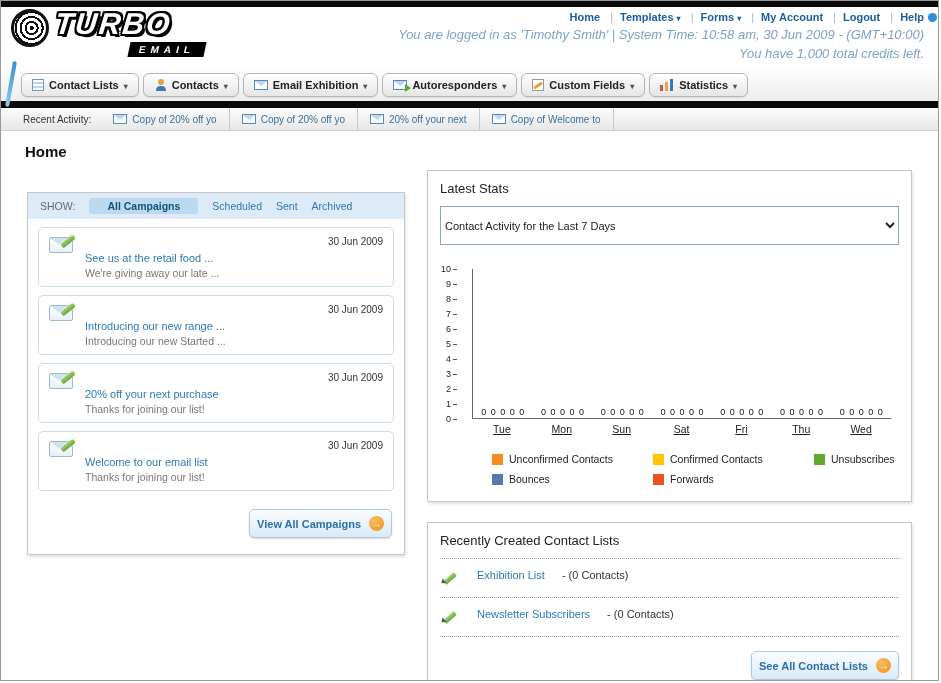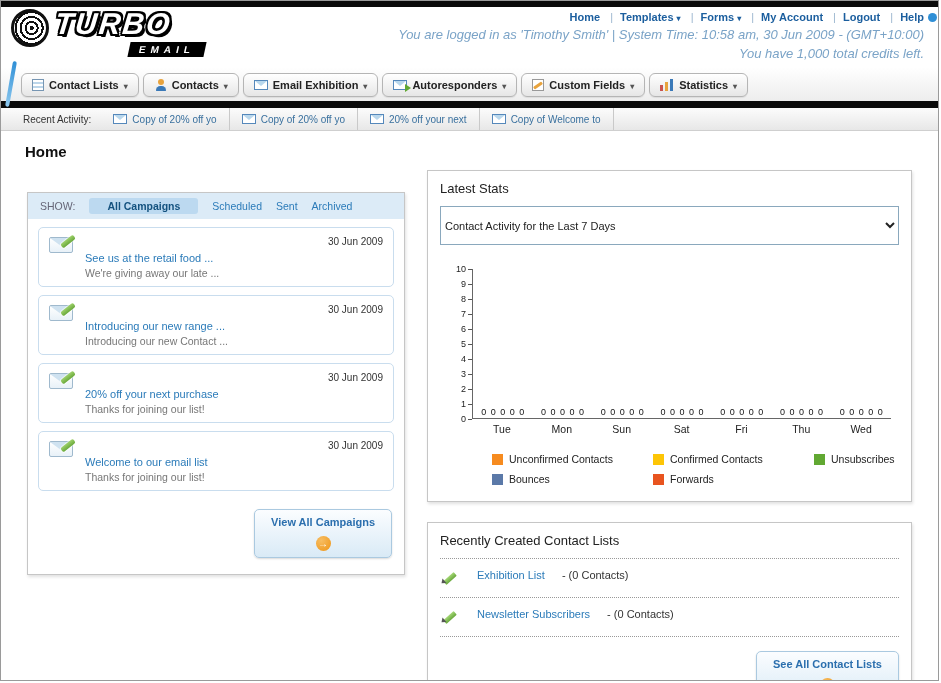--- a/index.html
+++ b/index.html
@@ -67,42 +67,42 @@
   .filterbar { display:flex; align-items:center; gap:14px; background:#dcebf7; padding:5px 12px; font-size:10.5px; }
   .show-label { color:#667; }
   .filter { color:#2b7bb9; cursor:pointer; text-decoration:none; }
   .filter.active { background:#bcd9f0; border-radius:3px; padding:2px 18px; color:#14527f; font-weight:bold; }
   .camp-row { position:relative; margin:8px 10px; padding:24px 88px 7px 46px; border:1px solid #c9ddee; border-radius:5px; min-height:32px; cursor:pointer; }
   .camp-row .ic-campaign { position:absolute; left:10px; top:9px; }
   .camp-title { display:block; font-size:11px; color:#2b7bb9; text-decoration:none; margin-bottom:3px; cursor:pointer; }
   .camp-sub { font-size:10.5px; color:#777; }
   .camp-date { position:absolute; right:10px; top:8px; font-size:10px; color:#333; }
   .panel-actions { display:flex; justify-content:flex-end; padding:10px 12px 8px; }
-  .action-btn { display:inline-flex; align-items:center; gap:8px; padding:6px 16px; cursor:pointer;
+  .action-btn { display:inline-flex; align-items:center; gap:8px; padding:6px 7px; cursor:pointer;
     background:linear-gradient(#fbfdff,#d9eaf6); border:1px solid #aac9e0; border-radius:5px;
-    font-size:11px; font-weight:bold; color:#2b6fae; box-shadow:0 1px 2px rgba(0,0,0,.15);flex-direction:column; }
+    font-size:11px; font-weight:bold; color:#2b6fae; box-shadow:0 1px 2px rgba(0,0,0,.15); }
   .arrow-circle { width:15px; height:15px; border-radius:50%; display:inline-flex; align-items:center; justify-content:center;
     background:radial-gradient(circle at 35% 30%, #f7bd62, #ee9415); }
   .arrow-circle::after { content:"→"; color:#fff; font-size:10px; font-weight:bold; line-height:1; }
 
   
   .stats { padding:10px 12px 16px; }
   .stats .panel-title { padding:0 0 4px; }
   .stats-select { width:100%; margin-top:6px; font-size:11px; height:39px; color:#222;
     border:1px solid #8aa8bd; background:#fff; font-family:inherit; }
   .chart { display:flex; margin-top:24px; padding:0 8px 0 8px; }
   .chart-y { position:relative; width:24px; height:150px; flex:none; }
-  .ytick { position:absolute; right:0; display:flex; align-items:center; gap:2px; font-size:9px; color:#222; height:10px; line-height:10px; }
+  .ytick { position:absolute; right:15px; display:flex; align-items:center; gap:2px; font-size:9px; color:#222; height:10px; line-height:10px; }
   .ytick::after { content:""; width:4px; height:1px; background:#555; }
   .chart-main { flex:1; }
   .chart-plot { display:flex; height:150px; border-left:1px solid #666; border-bottom:1px solid #666; }
   .cgroup { flex:1; display:flex; align-items:flex-end; justify-content:center; }
   .cvals { font-size:9px; color:#111; word-spacing:2px; padding-bottom:1px; white-space:nowrap; }
   .chart-x { display:flex; padding-top:4px; }
-  .xlab { flex:1; text-align:center; font-size:10.5px; color:#222; }
+  .xlab { flex:1; text-align:center; font-size:10.5px; color:#222;text-decoration:underline; }
   .legend { display:grid; grid-template-columns:155px 155px auto; gap:8px 6px; margin:18px 0 0 52px; font-size:10.5px; color:#222; }
   .legend-item { display:flex; align-items:center; gap:6px; }
   .swatch { width:11px; height:11px; flex:none; display:inline-block; }
 
   
   .lists-panel { margin-top:20px; padding:10px 12px 14px; }
   .lists-panel .panel-title { padding:0 0 10px; }
   .list-row { display:flex; align-items:flex-start; gap:17px; padding:10px 2px; border-bottom:1px dotted #999; font-size:11px; cursor:pointer; }
   .list-row.bt { border-top:1px dotted #999; }
   .list-link { color:#2b7bb9; text-decoration:none; cursor:pointer; }
@@ -241,21 +241,21 @@
 
           <div class="camp-row">
             <span class="ic-campaign"></span>
             <a class="camp-title">See us at the retail food ...</a>
             <div class="camp-sub">We're giving away our late ...</div>
             <span class="camp-date">30 Jun 2009</span>
           </div>
           <div class="camp-row">
             <span class="ic-campaign"></span>
             <a class="camp-title">Introducing our new range ...</a>
-            <div class="camp-sub">Introducing our new Contact ...</div>
+            <div class="camp-sub">Introducing our new Started ...</div>
             <span class="camp-date">30 Jun 2009</span>
           </div>
           <div class="camp-row">
             <span class="ic-campaign"></span>
             <a class="camp-title">20% off your next purchase</a>
             <div class="camp-sub">Thanks for joining our list!</div>
             <span class="camp-date">30 Jun 2009</span>
           </div>
           <div class="camp-row">
             <span class="ic-campaign"></span>

